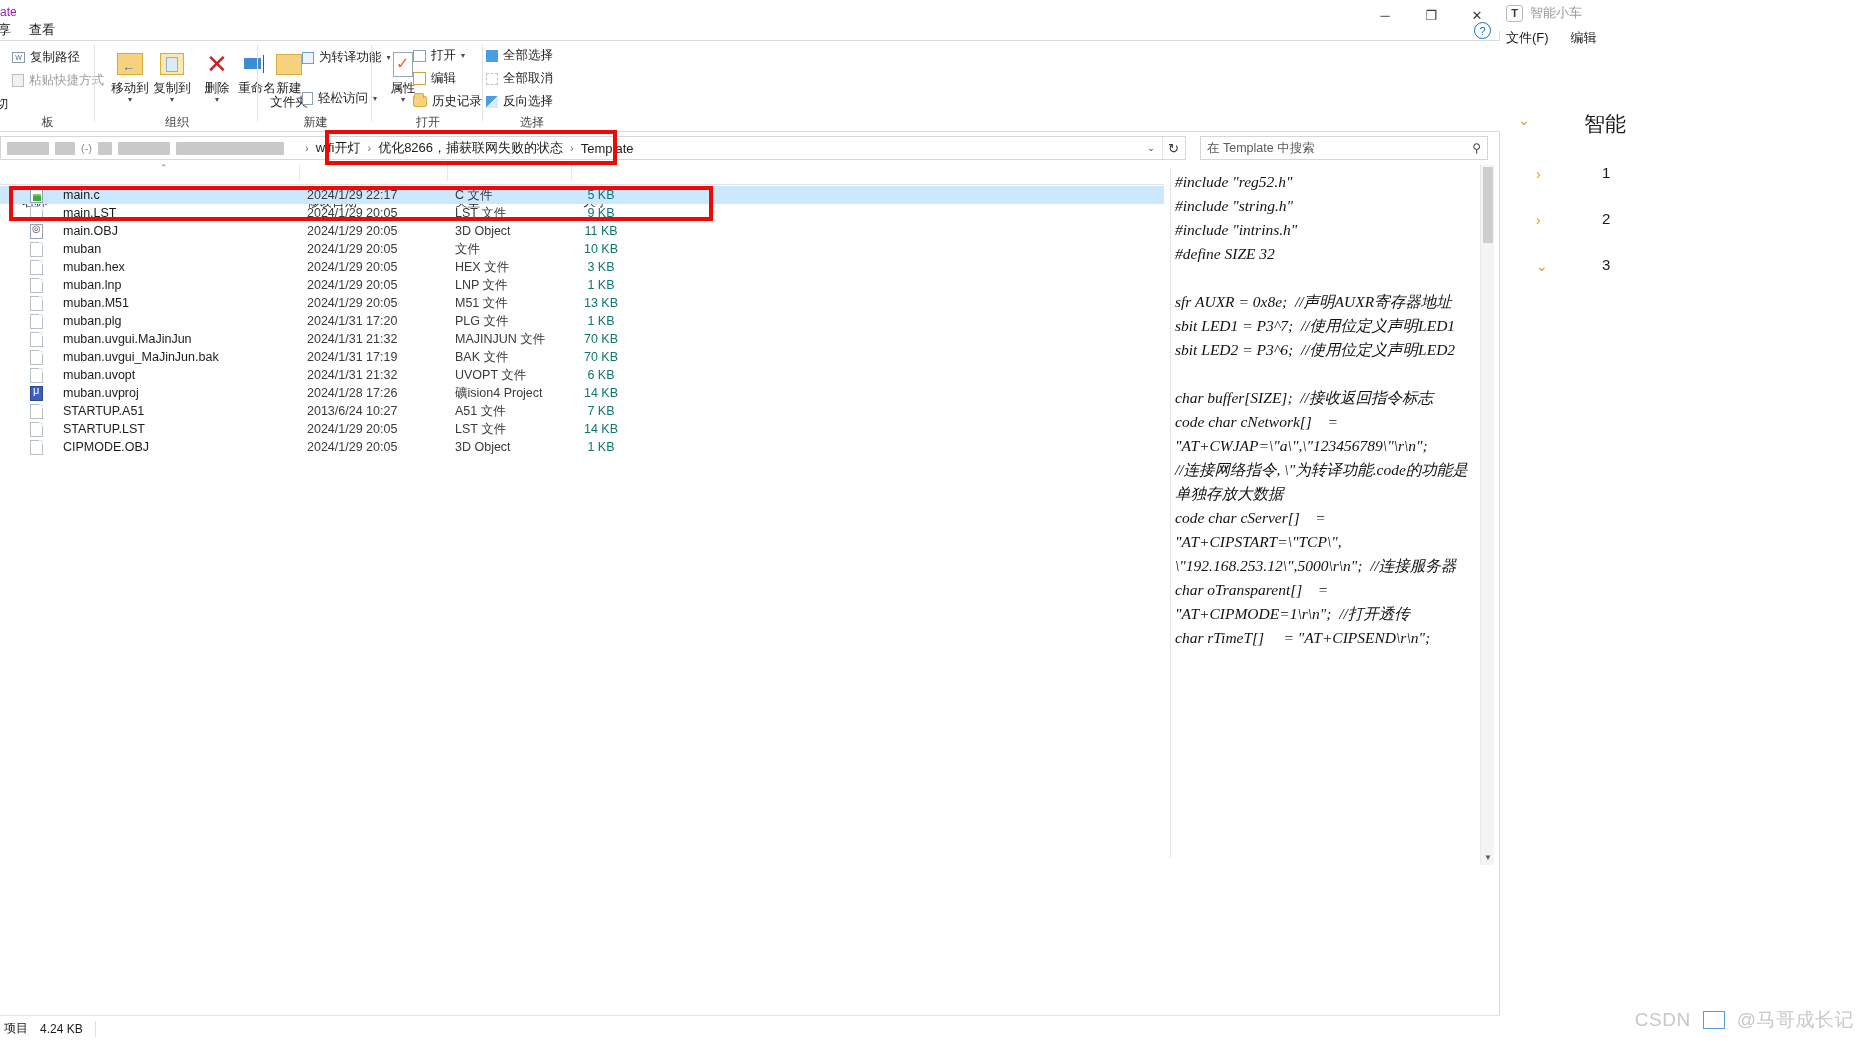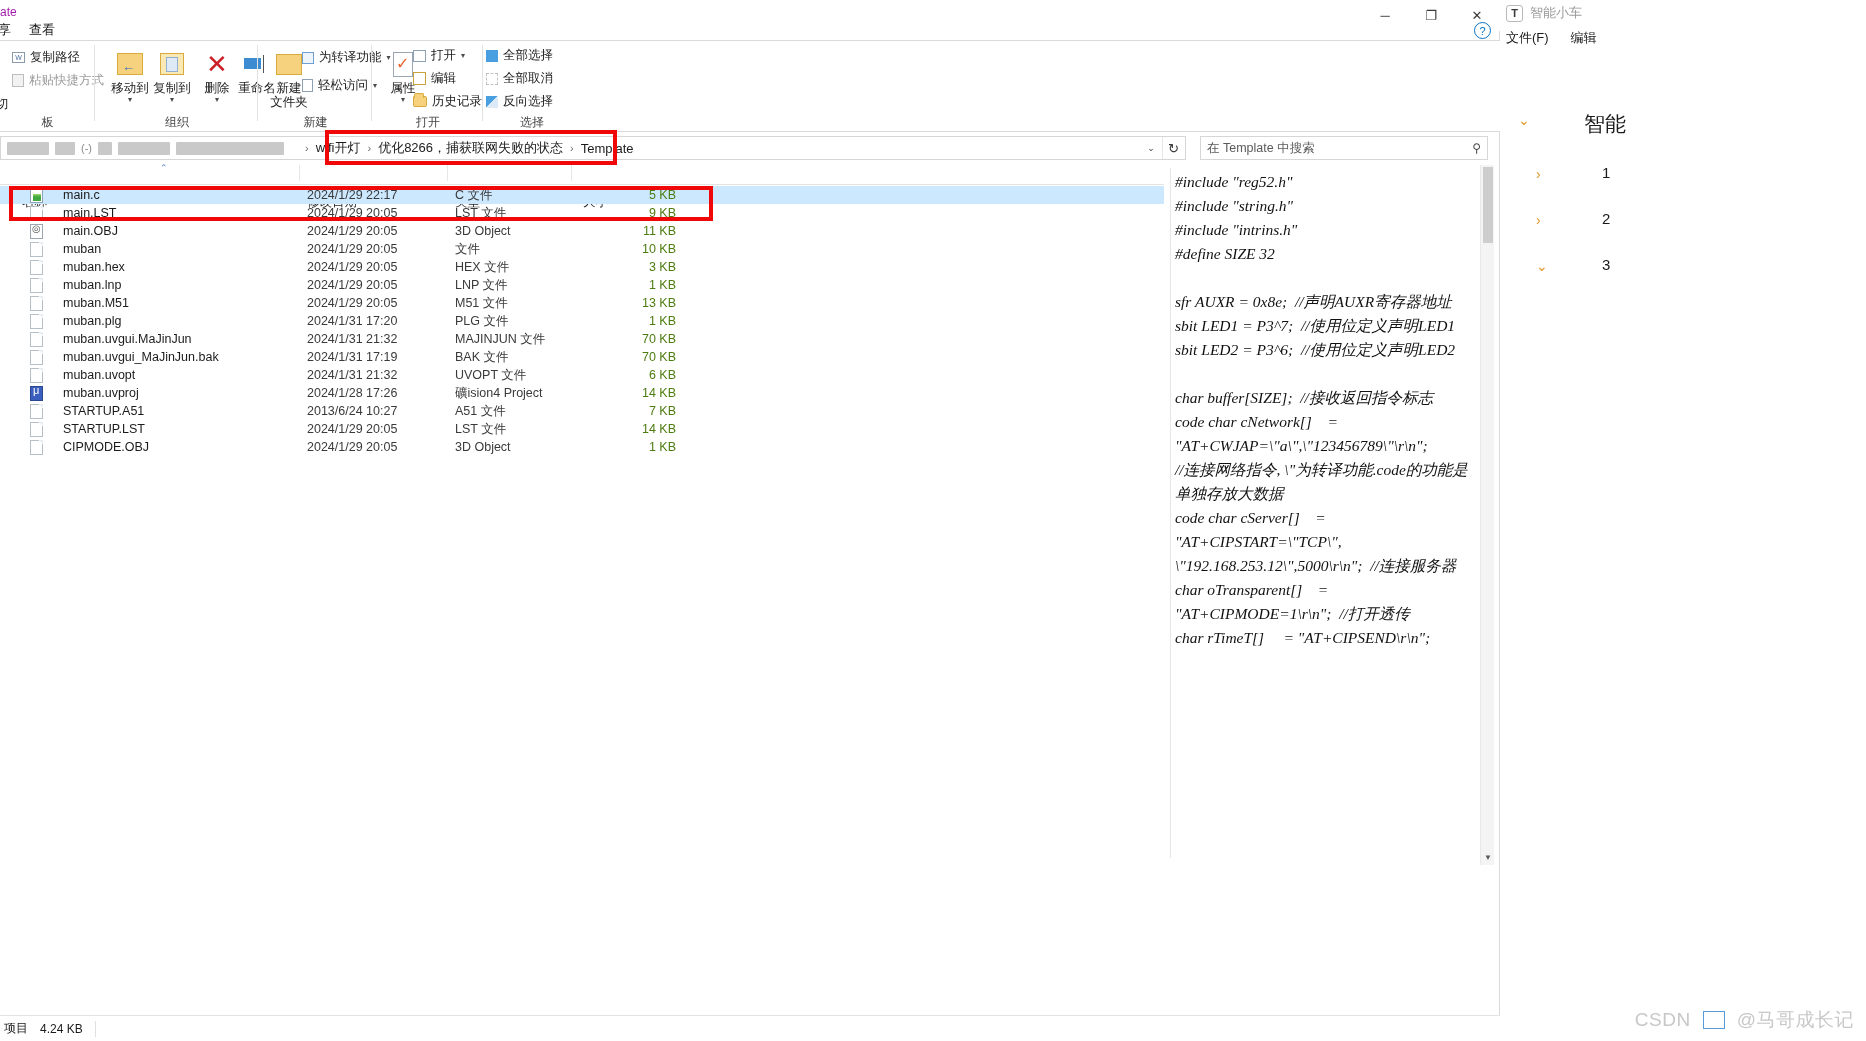--- a/index.html
+++ b/index.html
@@ -132,21 +132,21 @@
   
   .filelist { position: absolute; left: 0; top: 186px; width: 1164px; }
   .frow {
     position: relative; height: 18px; display: flex; align-items: center;
     font-size: 12.5px; color: #1b1b1b;
   }
   .frow.sel { background: #cce8ff; }
   .fname { position:absolute; left: 30px; display:flex; align-items:center; gap:20px; }
   .fdate { position:absolute; left: 307px; color:#3a3a3a; }
   .ftype { position:absolute; left: 455px; color:#3a3a3a; }
-  .fsize { position:absolute; left: 618px; width: 58px; text-align:right; color:#4d7c0f; }
+  .fsize { position:absolute; left: 572px; width: 58px; text-align:center; color:#0f766e; }
   .ficon { width: 13px; height: 15px; position: relative; display:inline-block; }
   .ficon.plain { background:#fff; border:1px solid #b6bec6; }
   .ficon.plain:after{ content:""; position:absolute; right:-1px; top:-1px; border-width:0 4px 4px 0;
     border-style:solid; border-color:#fff #e9edf1;}
   .ficon.cfile { background:#fff; border:1px solid #8fa2b5; }
   .ficon.cfile:before{ content:""; position:absolute; left:2px; bottom:1px; width:8px; height:7px;
     background: linear-gradient(to top,#3fa93f 60%, #9fd86a); }
   .ficon.obj { background:#fff; border:1px solid #9aa6b2; }
   .ficon.obj:before{ content:"\25CE"; position:absolute; left:1px; top:-2px; font-size:10px; color:#555; }
   .ficon.uv { background:#3b5fbf; border:1px solid #2a478f; }
@@ -307,21 +307,21 @@
             <span style="position:relative;display:inline-block;width:26px;height:21px;background:#f6d27f;border:1px solid #d8ab3f;"></span>
           </div>
           <div class="blabel">新建</div>
           <div class="blabel">文件夹</div>
         </div>
         <div class="smallbtn" style="left:43px;top:8px;">
           <span class="ico" style="width:12px;height:12px;background:#eef4fb;border:1px solid #6f9fd0;"></span>
           <span>为转译功能</span>
           <span class="caret">▾</span>
         </div>
-        <div class="smallbtn" style="left:43px;top:36px;">
+        <div class="smallbtn" style="left:43px;top:49px;">
           <span class="ico" style="width:11px;height:13px;background:#fff;border:1px solid #8fa2b5;"></span>
           <span>轻松访问</span>
           <span class="caret">▾</span>
         </div>
         <div class="glabel">新建</div>
         <div class="gsep"></div>
       </div>
 
       <div class="rgroup" style="left:373px;width:110px;">
         <div class="bigbtn" style="left:2px;top:6px;">

